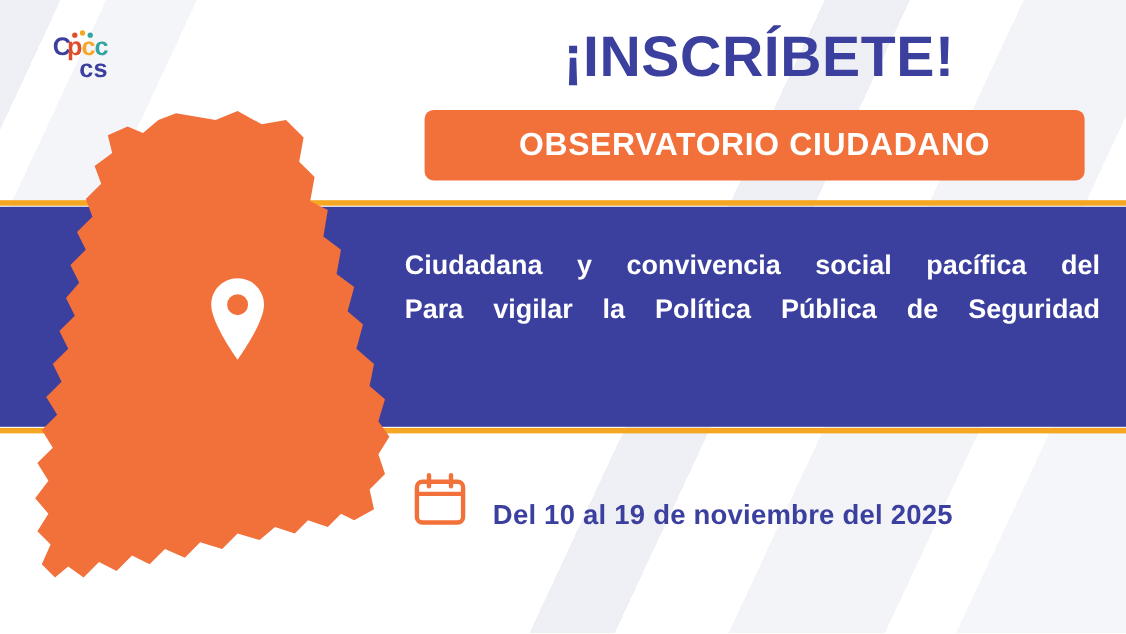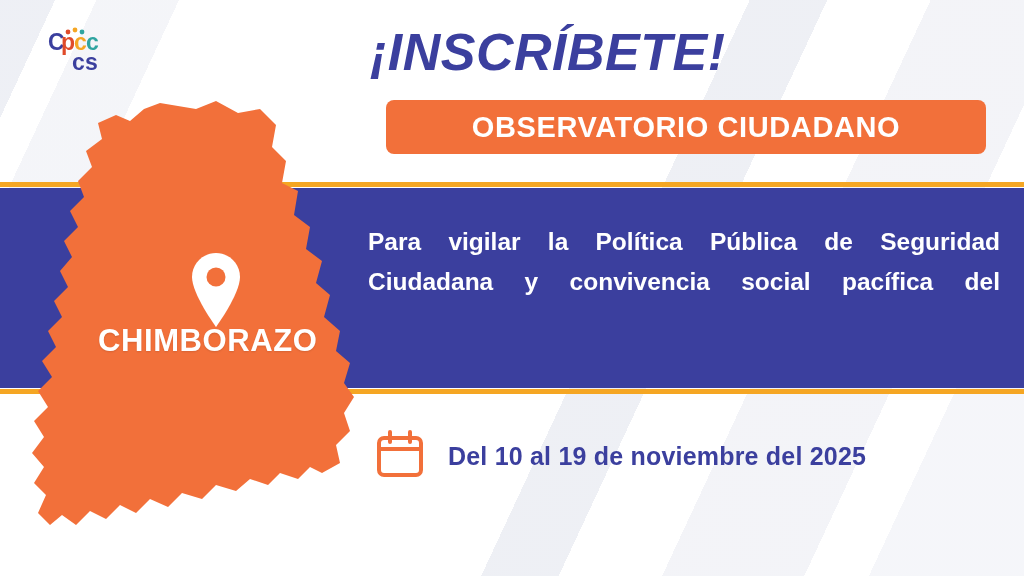--- a/index.html
+++ b/index.html
@@ -82,35 +82,34 @@
     font-weight: 600;
     letter-spacing: 0.1px;
   }
 
   
   .title {
     position: absolute;
     left: 370px;
     top: 22px;
     width: 640px;
-    text-align: left;
+    text-align: center;
     font-size: 52px;
     font-weight: 800;
     color: #3b3f9e;
     letter-spacing: 0.5px;
-    font-style: italic;
   }
 
   
   .subtitle-bar {
     position: absolute;
     left: 386px;
     top: 100px;
     width: 600px;
-    height: 54px;
+    height: 64px;
     background: #f2703a;
     border-radius: 8px;
     display: flex;
     align-items: center;
     justify-content: center;
   }
   .subtitle-bar .subtitle-text {
     color: #ffffff;
     font-size: 29px;
     font-weight: 700;
@@ -163,21 +162,21 @@
     font-weight: 800;
     color: #ffffff;
     letter-spacing: 0.6px;
     text-shadow: 0 1px 2px rgba(0,0,0,0.12);
   }
 
   
   .contact-row {
     position: absolute;
     display: flex;
-    align-items: center;
+    align-items: flex-end;
     gap: 24px;
   }
   .contact-date {
     left: 376px;
     top: 430px;
   }
   .contact-mail {
     left: 376px;
     top: 505px;
   }
@@ -241,26 +240,25 @@
         L134 14 Z"></path>
     </svg>
 
     <div class="pin-icon">
       <svg width="60" height="78" viewBox="0 0 60 78" xmlns="http://www.w3.org/2000/svg">
         <path fill="#ffffff" d="M30 2C16.7 2 6 12.7 6 26c0 17 24 50 24 50s24-33 24-50C54 12.7 43.3 2 30 2z"></path>
         <circle cx="30" cy="26" r="9.5" fill="#f2703a"></circle>
       </svg>
     </div>
 
-    <div class="province-label">CHIMBORAZO</div>
   </div>
 
   <div class="body-text">
+    <span class="line justify">Ciudadana y convivencia social pacífica del</span>
     <span class="line justify">Para vigilar la Política Pública de Seguridad</span>
-    <span class="line justify">Ciudadana y convivencia social pacífica del</span>
   </div>
 
   <div class="contact-row contact-date">
     <span>
       <svg width="48" height="48" viewBox="0 0 48 48" xmlns="http://www.w3.org/2000/svg">
         <rect x="3" y="8" width="42" height="37" rx="5" fill="none" stroke="#f2703a" stroke-width="4"></rect>
         <line x1="3" y1="19" x2="45" y2="19" stroke="#f2703a" stroke-width="4"></line>
         <line x1="14" y1="2" x2="14" y2="12" stroke="#f2703a" stroke-width="4" stroke-linecap="round"></line>
         <line x1="34" y1="2" x2="34" y2="12" stroke="#f2703a" stroke-width="4" stroke-linecap="round"></line>
       </svg>

